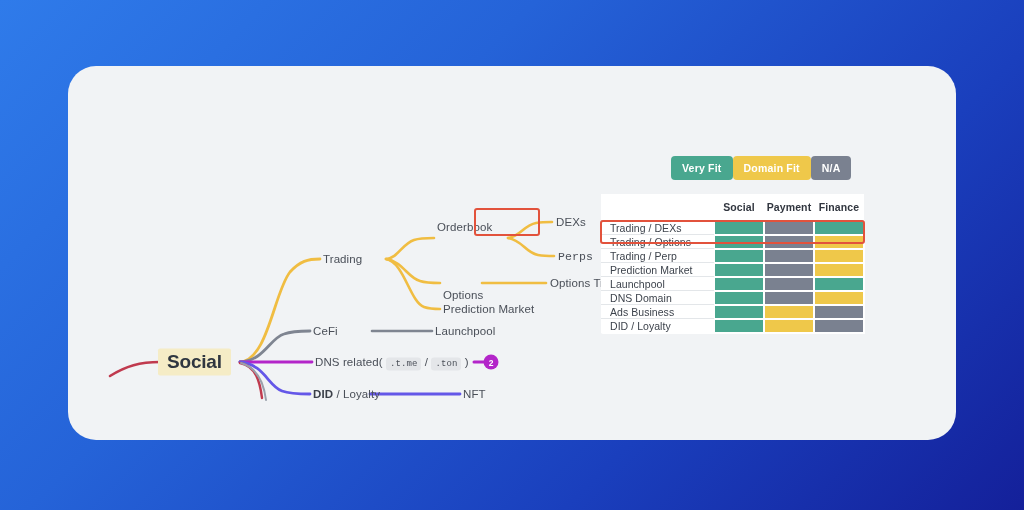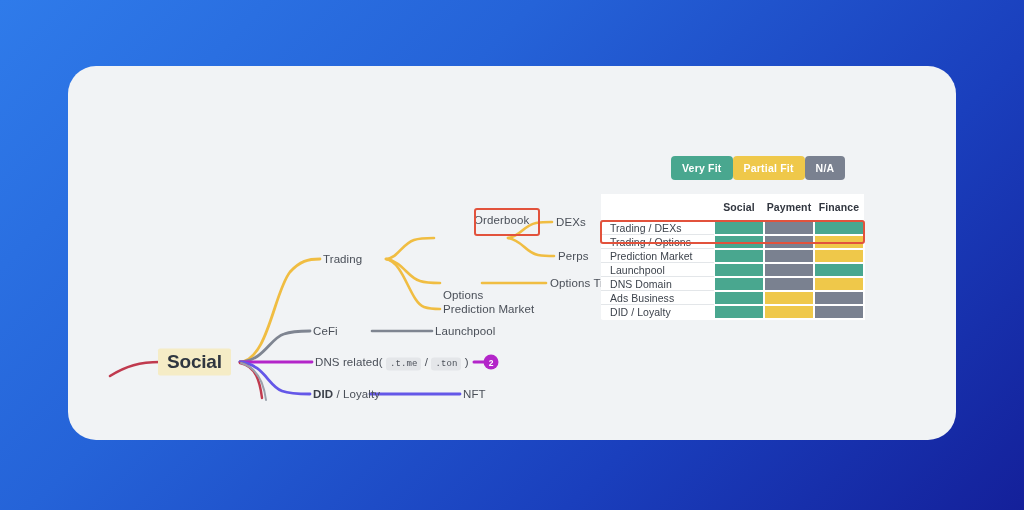--- a/index.html
+++ b/index.html
@@ -216,37 +216,37 @@
         <span class="mm-code">.ton</span>
         <span>)</span>
       </div>
       <div class="mm-badge" style="left:423px; top:296px;">2</div>
 
       <div class="mm-label" style="left:245px; top:328px;">
         <span class="mm-bold">DID</span>
         <span>/ Loyalty</span>
       </div>
 
-      <div class="mm-label" style="left:369px; top:154px;margin-left:37px;">Orderbook</div>
+      <div class="mm-label" style="left:369px; top:161px;">Orderbook</div>
       <div class="mm-label" style="left:375px; top:229px;">Options</div>
       <div class="mm-label" style="left:375px; top:243px;">Prediction Market</div>
       <div class="mm-label" style="left:367px; top:265px;">Launchpool</div>
       <div class="mm-label" style="left:395px; top:328px;">NFT</div>
 
       <div class="mm-label" style="left:488px; top:156px;">DEXs</div>
-      <div class="mm-label" style="left:490px; top:190px;">Perps</div>
+      <div class="mm-label" style="left:490px; top:190px;font-family:Liberation Mono, monospace;">Perps</div>
       <div class="mm-label" style="left:482px; top:217px;">Options Trading</div>
 
       <div class="mm-hl" style="left:406px; top:142px; width:66px; height:28px;"></div>
     </div>
 
     <div id="matrix">
       <div id="legend">
         <div class="lg" style="background:#49a78f;">Very Fit</div>
-        <div class="lg" style="background:#efc84a;">Partial Fit</div>
+        <div class="lg" style="background:#efc84a;">Domain Fit</div>
         <div class="lg" style="background:#7a8190;">N/A</div>
       </div>
 
       <div id="tablewrap" style="position:relative;">
         <table>
           <thead>
             <tr>
               <th class="lbl"></th>
               <th class="col">Social</th>
               <th class="col">Payment</th>
@@ -260,20 +260,26 @@
                 <td class="cell" style="background: rgb(122, 129, 144);"></td>
                 <td class="cell" style="background: rgb(73, 167, 143);"></td>
               </tr>
               <tr>
                 <td class="lbl">Trading / Options</td>
                 <td class="cell" style="background: rgb(73, 167, 143);"></td>
                 <td class="cell" style="background: rgb(122, 129, 144);"></td>
                 <td class="cell" style="background: rgb(239, 200, 74);"></td>
               </tr>
               <tr>
+                <td class="lbl">Trading / Perp</td>
+                <td class="cell" style="background: rgb(73, 167, 143);"></td>
+                <td class="cell" style="background: rgb(122, 129, 144);"></td>
+                <td class="cell" style="background: rgb(239, 200, 74);"></td>
+              </tr>
+              <tr>
                 <td class="lbl">Prediction Market</td>
                 <td class="cell" style="background: rgb(73, 167, 143);"></td>
                 <td class="cell" style="background: rgb(122, 129, 144);"></td>
                 <td class="cell" style="background: rgb(239, 200, 74);"></td>
               </tr>
               <tr>
                 <td class="lbl">Launchpool</td>
                 <td class="cell" style="background: rgb(73, 167, 143);"></td>
                 <td class="cell" style="background: rgb(122, 129, 144);"></td>
                 <td class="cell" style="background: rgb(73, 167, 143);"></td>

